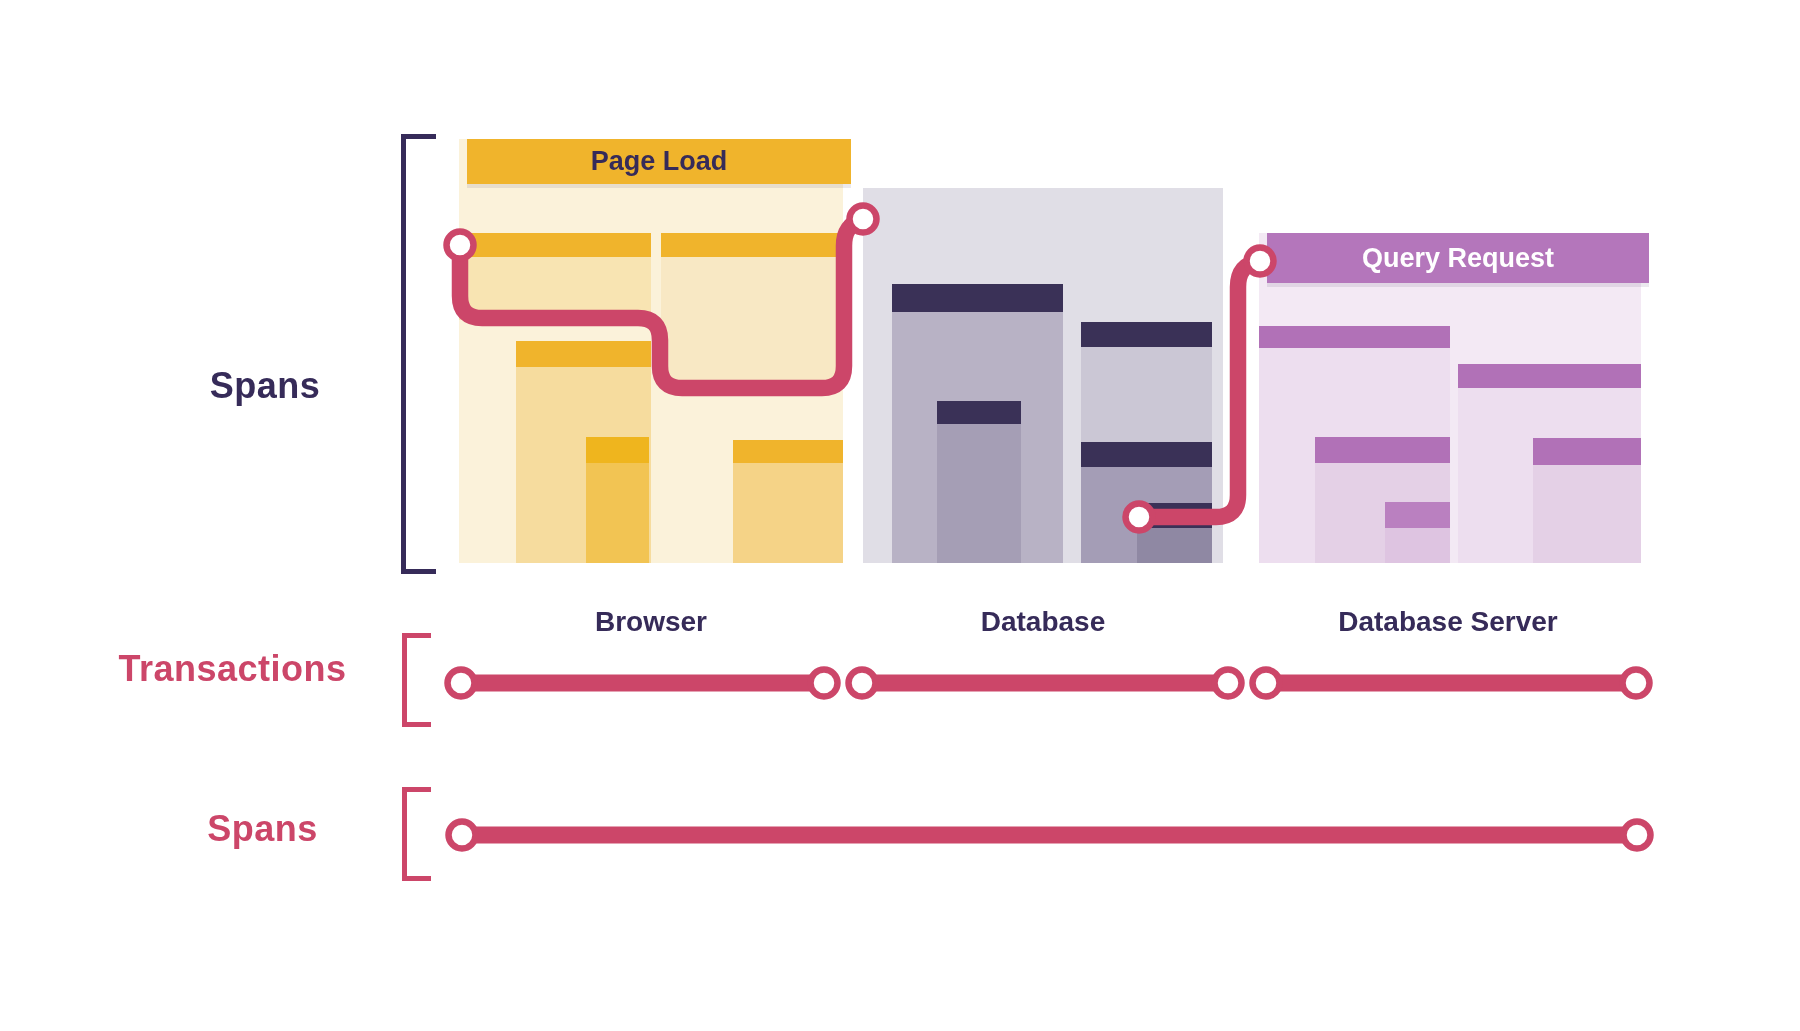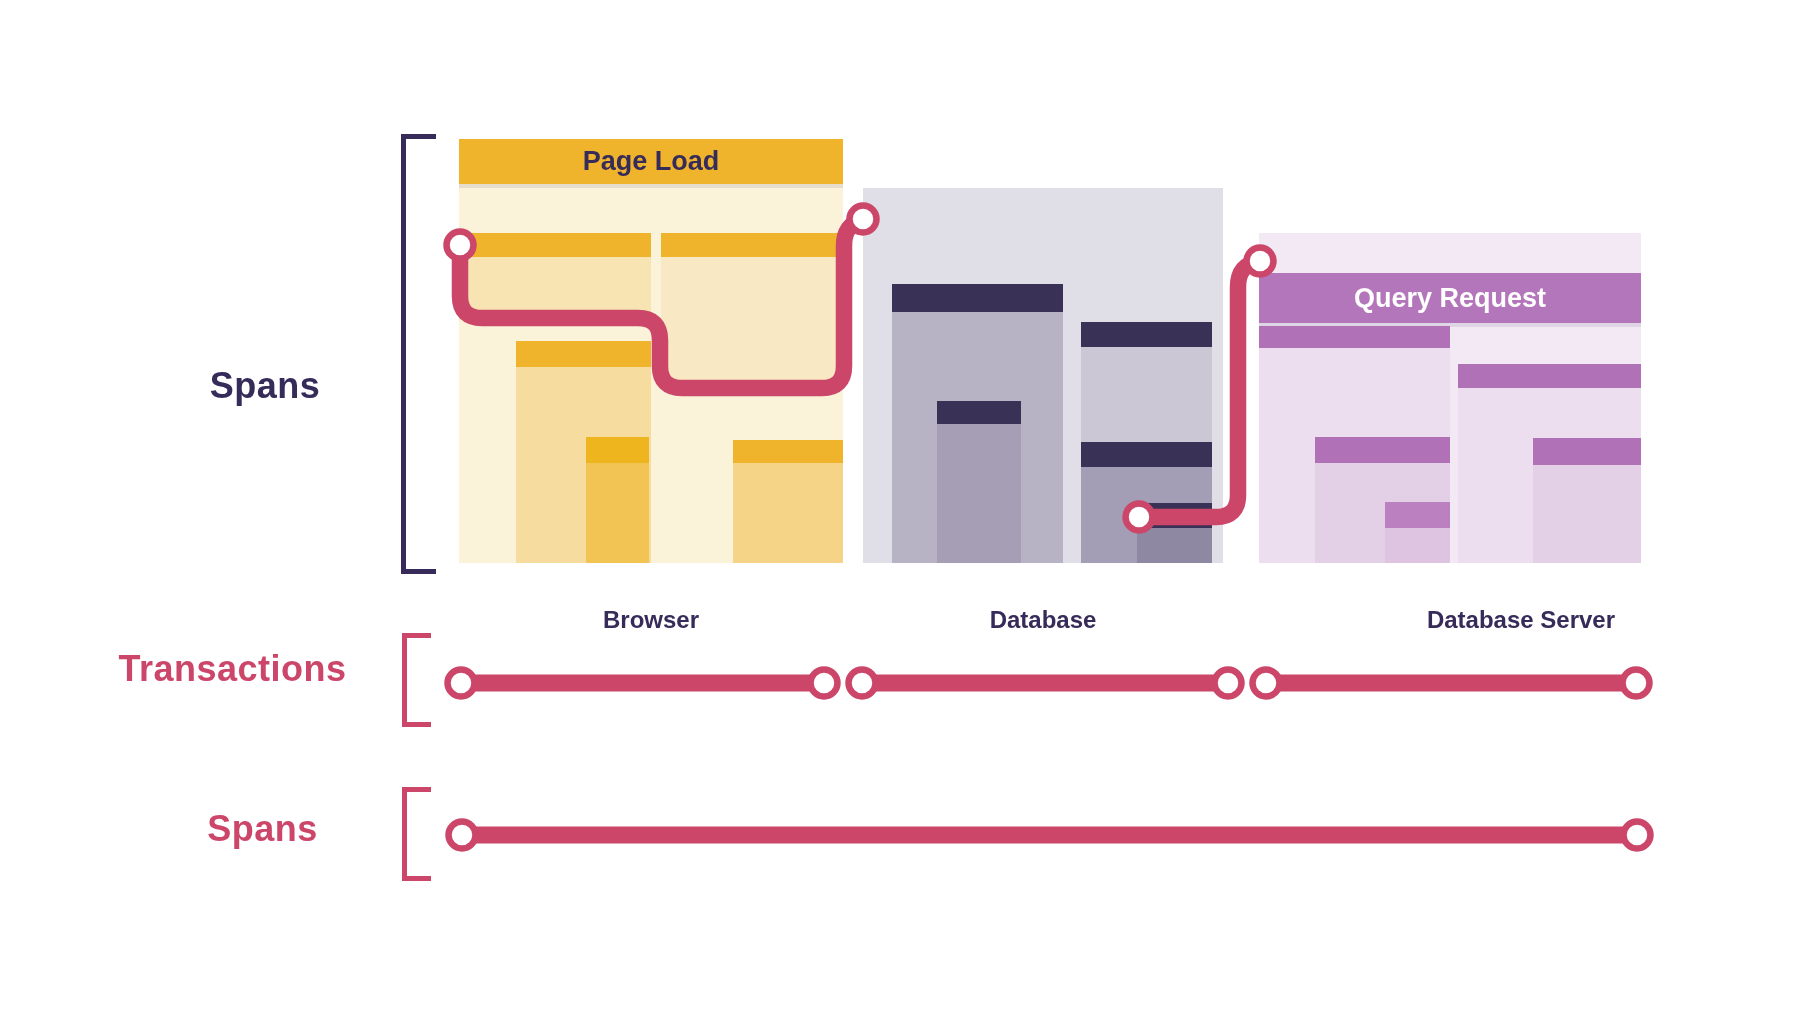--- a/index.html
+++ b/index.html
@@ -17,43 +17,43 @@
   .row-label.red{color:var(--accent-red,#CC4669);}
 
   
   .bracket{position:absolute;border-style:solid;background:transparent;}
   .bracket.navy{border-color:var(--navy-text,#3A3060);}
   .bracket.red{border-color:var(--accent-red,#CC4669);}
 
   
   .panel{position:absolute;}
   .panel-header{
-    position:absolute;left:0;top:0;width:100%;
+    position:absolute;left:8px;top:0;width:100%;
     display:flex;align-items:center;justify-content:center;
     font-weight:bold;font-size:27px;
     box-shadow:0 4px 0 rgba(54,43,89,0.10);
   }
   .bar{position:absolute;}
   .bar-header{position:absolute;left:0;top:0;width:100%;box-shadow:0 3px 0 rgba(54,43,89,0.08);}
   .bar-body{position:absolute;left:0;width:100%;}
   .dots{
     background-image:radial-gradient(rgba(54,43,89,0.06) 1.2px, transparent 1.2px);
     background-size:7px 7px;
   }
 
   
   .t-gold-header{background:var(--gold,#F0B42C);color:var(--navy-text,#362B59);}
   
   .t-navy-header{background:var(--navy,#3A3157);color:#ffffff;}
   
-  .t-purple-header{background:var(--purple,#B476BB);color:#ffffff;margin-top:40px;}
+  .t-purple-header{background:var(--purple,#B476BB);color:#ffffff;}
 
   
   .service-label{
-    position:absolute;text-align:center;font-weight:bold;font-size:24px;
+    position:absolute;text-align:center;font-weight:bold;font-size:28px;
     color:var(--navy-text,#362B59);
   }
 
   
   #overlay{position:absolute;left:0;top:0;z-index:5;pointer-events:none;}
   .flow-line{stroke:var(--accent-red,#CC4669);stroke-width:17;fill:none;}
   .flow-path{stroke:var(--accent-red,#CC4669);stroke-width:16.5;fill:none;stroke-linecap:round;}
   .node{fill:#ffffff;stroke:var(--accent-red,#CC4669);stroke-width:6.5;}
 </style>
 </head>
@@ -150,21 +150,21 @@
     </div>
 
     <div class="bar" style="left:274px;top:205px;width:108px;height:125px;">
       <div class="bar-header" style="height:27px;background:var(--purple-sub,#B171B7);"></div>
       <div class="bar-body dots" style="top:27px;height:98px;background:#E4D0E6;"></div>
     </div>
   </div>
 
   <div class="service-label" style="left:459px;top:606px;width:384px;">Browser</div>
   <div class="service-label" style="left:863px;top:606px;width:360px;">Database</div>
-  <div class="service-label" style="left:1330px;top:606px;width:382px;">Database Server</div>
+  <div class="service-label" style="left:1257px;top:606px;width:382px;">Database Server</div>
 
   <svg id="overlay" width="1800" height="1031" viewBox="0 0 1800 1031">
 
     <path class="flow-path" d="M460 252 L460 296 Q460 318 482 318 L638 318 Q660 318 660 340 L660 366 Q660 388 682 388 L822 388 Q844 388 844 366 L844 246 Q844 224 862 221"></path>
     <path class="flow-path" d="M1139 517 L1216 517 Q1238 517 1238 495 L1238 287 Q1238 264 1259 262"></path>
 
     <line class="flow-line" x1="461" y1="683" x2="824" y2="683"></line>
     <line class="flow-line" x1="862" y1="683" x2="1228" y2="683"></line>
     <line class="flow-line" x1="1266" y1="683" x2="1636" y2="683"></line>
 

